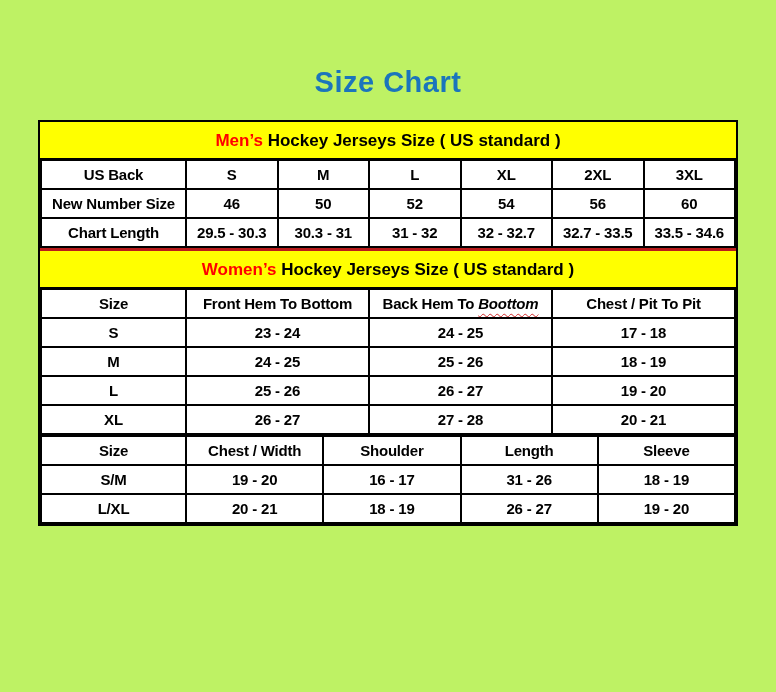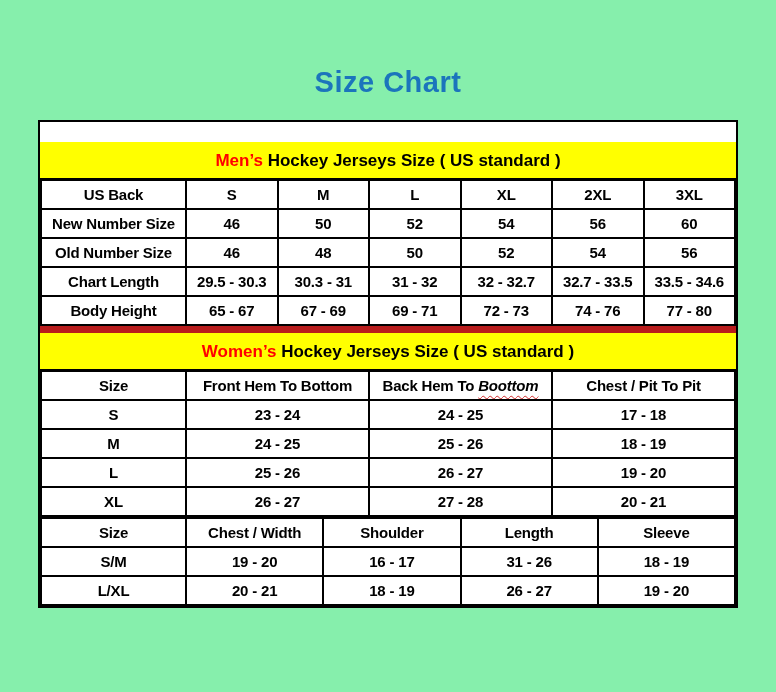--- a/index.html
+++ b/index.html
@@ -1,21 +1,21 @@
 <!DOCTYPE html>
 <html><head>
 <meta charset="utf-8">
 <style>
   * { box-sizing: border-box; }
   html, body { margin: 0; padding: 0; background: #ffffff; }
   .page {
     position: relative;
     width: 776px;
     height: 692px;
-    background: #86efac;
+    background: #bef264;
     font-family: "Liberation Sans", sans-serif;
     color: #000000;
     overflow: hidden;
   }
   .title {
     position: absolute;
     top: 66px;
     left: 0;
     width: 100%;
     text-align: center;
@@ -32,24 +32,24 @@
     border: 2px solid #000000;
     background: #ffffff;
   }
   .banner {
     background: #FFFF00;
     text-align: center;
     font-weight: 700;
     font-size: 17px;
     line-height: 21px;
     padding: 8px 0 7px 0;
-    border-top: 7px solid #b91c1c;
+    border-top: 3px solid #b91c1c;
     border-bottom: 1px solid #000000;
   }
-  section:first-child .banner { border-top: none; margin-top: 20px; }
+  section:first-child .banner { border-top: none; }
   .banner .hl { color: #FF0000; }
   table.grid {
     width: 100%;
     border-collapse: collapse;
     table-layout: fixed;
   }
   table.grid col.label-col { width: 145px; }
   table.grid th, table.grid td {
     border: 2px solid #000000;
     text-align: center;
@@ -107,46 +107,28 @@
             <tr>
               <th>New Number Size</th>
               <td>46</td>
               <td>50</td>
               <td>52</td>
               <td>54</td>
               <td>56</td>
               <td>60</td>
             </tr>
             <tr>
-              <th>Old Number Size</th>
-              <td>46</td>
-              <td>48</td>
-              <td>50</td>
-              <td>52</td>
-              <td>54</td>
-              <td>56</td>
-            </tr>
-            <tr>
               <th>Chart Length</th>
               <td>29.5 - 30.3</td>
               <td>30.3 - 31</td>
               <td>31 - 32</td>
               <td>32 - 32.7</td>
               <td>32.7 - 33.5</td>
               <td>33.5 - 34.6</td>
             </tr>
-            <tr>
-              <th>Body Height</th>
-              <td>65 - 67</td>
-              <td>67 - 69</td>
-              <td>69 - 71</td>
-              <td>72 - 73</td>
-              <td>74 - 76</td>
-              <td>77 - 80</td>
-            </tr>
           </tbody>
         </table>
     </section>
 
     <section>
       <div class="banner"><span class="hl">Women’s</span><span> Hockey Jerseys Size ( US standard )</span></div>
       <table class="grid">
           <colgroup>
             <col class="label-col">
             <col>

